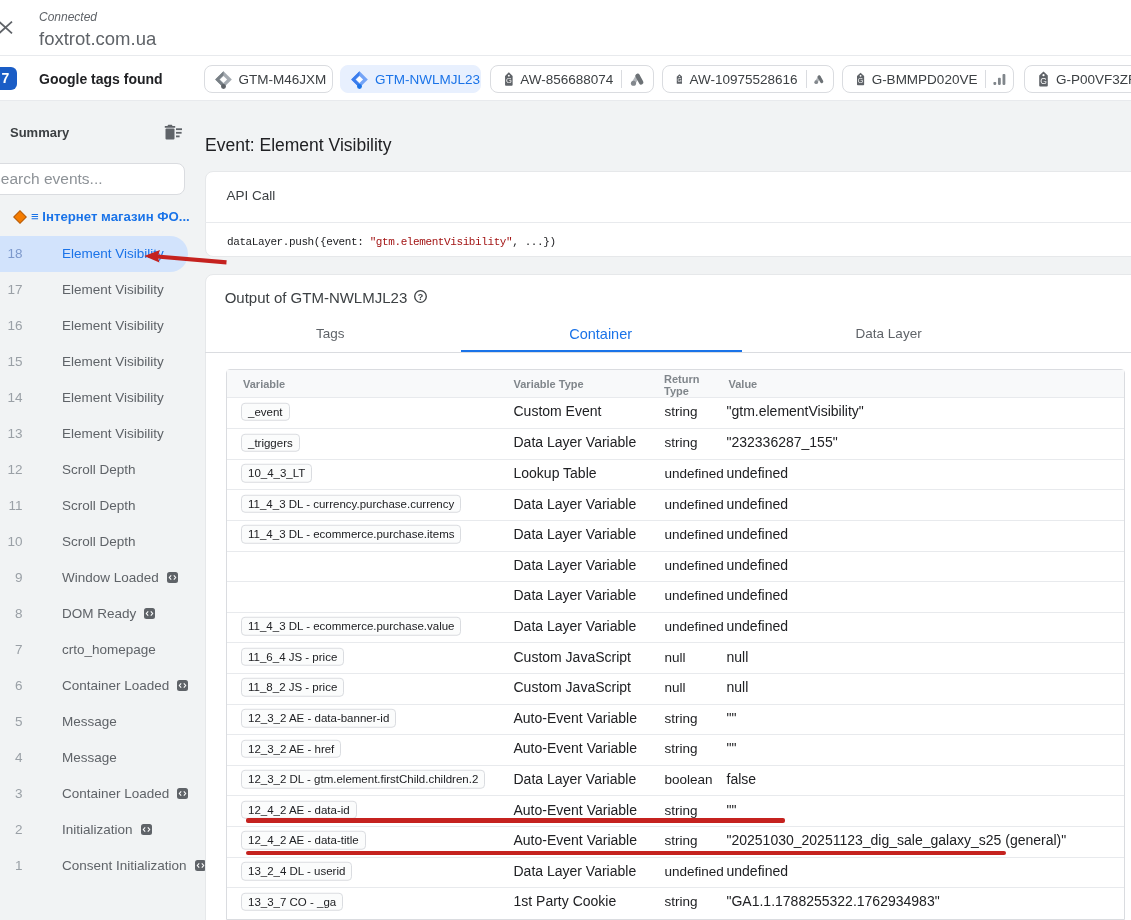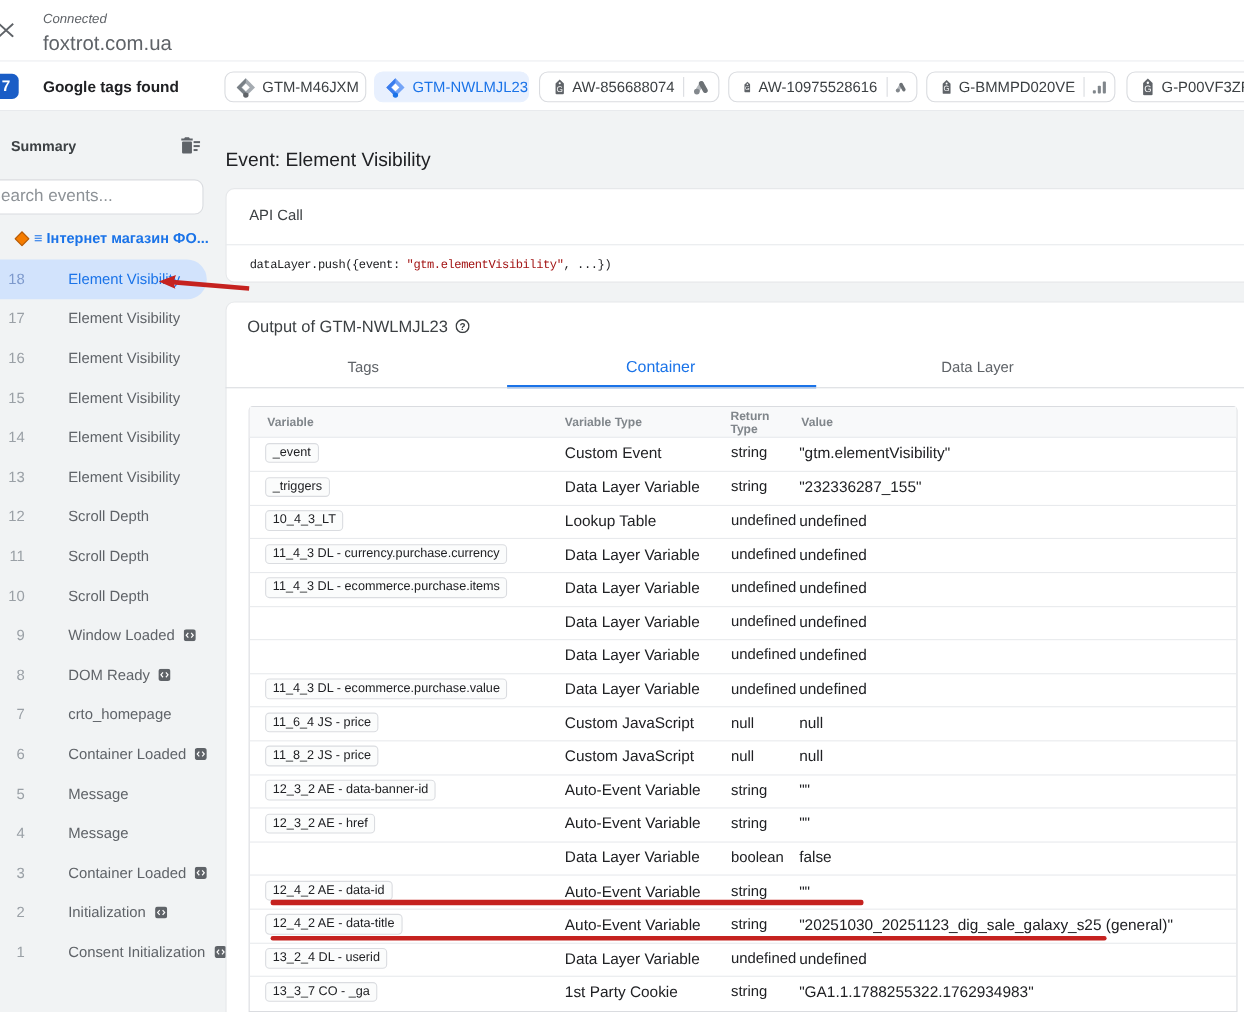--- a/index.html
+++ b/index.html
@@ -339,20 +339,21 @@
         <span class="c3">string</span>
         <span class="c4">""</span>
       </div>
       <div class="trow" style="top:364.1000000000001px">
         <span class="vchip">12_3_2 AE - href</span>
         <span class="c2">Auto-Event Variable</span>
         <span class="c3">string</span>
         <span class="c4">""</span>
       </div>
       <div class="trow" style="top:394.7000000000001px">
+        <span class="vchip">12_3_2 DL - gtm.element.firstChild.children.2</span>
         <span class="c2">Data Layer Variable</span>
         <span class="c3">boolean</span>
         <span class="c4">false</span>
       </div>
       <div class="trow" style="top:425.3000000000001px">
         <span class="vchip">12_4_2 AE - data-id</span>
         <span class="c2">Auto-Event Variable</span>
         <span class="c3">string</span>
         <span class="c4">""</span>
       </div>

